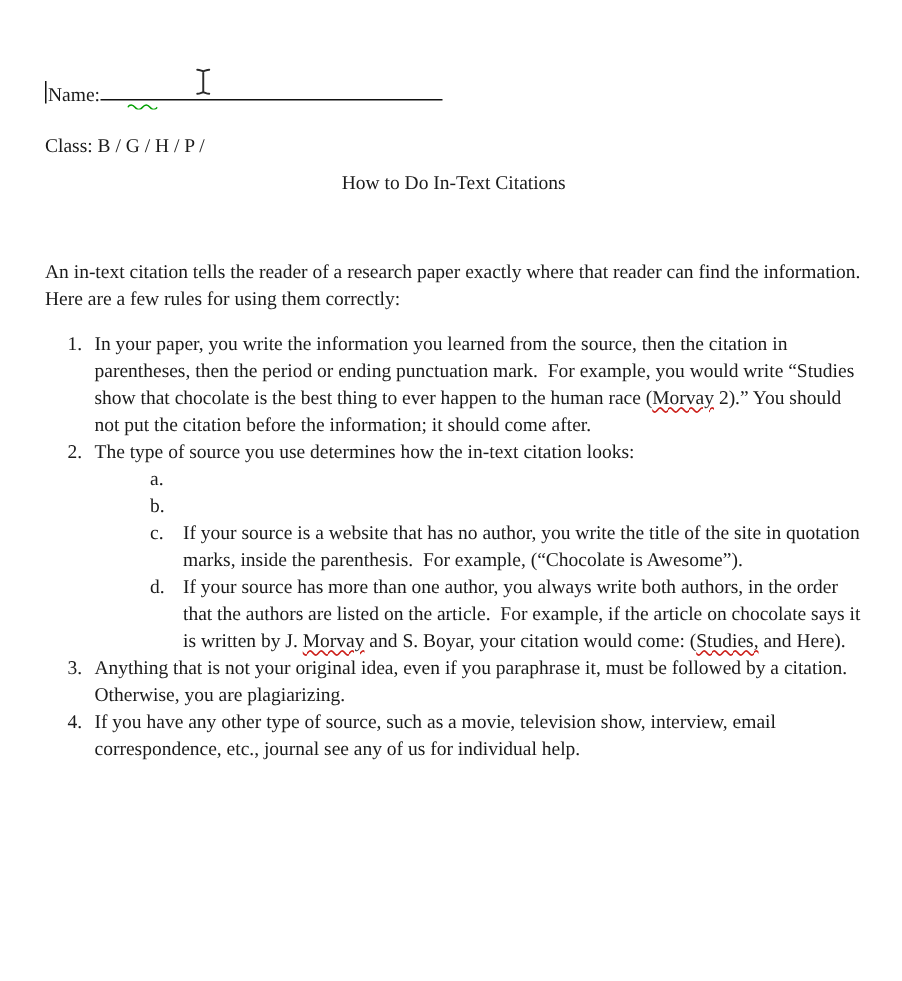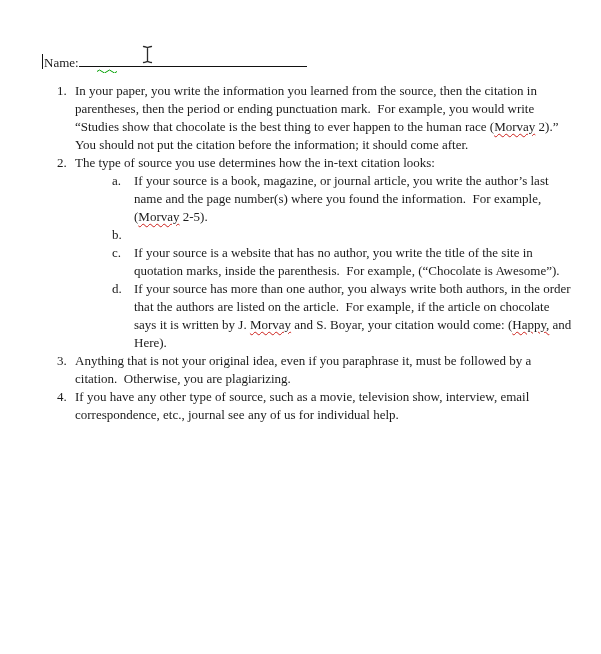--- a/index.html
+++ b/index.html
@@ -4,21 +4,21 @@
 <style>
   html, body { margin: 0; padding: 0; }
   body {
     width: 601px; height: 654px;
     background: #ffffff;
     font-family: "Liberation Serif", serif;
     font-size: 13px; line-height: 18px;
     color: #1b1b1b;
     position: relative; overflow: hidden;
   }
-  .page { padding: 52px 26px 0 30px; position: relative; margin-left: 12px; }
+  .page { padding: 52px 26px 0 30px; position: relative; }
 
   
   .name-row { position: relative; height: 18px; white-space: nowrap; }
   .caret {
     display: inline-block; width: 1px; height: 15px;
     background: #111; vertical-align: -2px; margin-right: 1px;
   }
   .name-blank {
     display: inline-block; width: 228px; height: 14px;
     border-bottom: 1px solid #111; vertical-align: baseline;
@@ -60,46 +60,48 @@
   <div class="name-row">
     <span class="caret"></span><span>Name:</span><span class="name-blank"></span>
     <svg class="grammar-squiggle" width="20" height="5" viewBox="0 0 20 5">
       <path d="M0 3.5 Q2.5 0.5 5 3.5 T10 3.5 T15 3.5 T20 3.5" stroke="#00a000" stroke-width="1" fill="none"></path>
     </svg>
     <svg class="ibeam" width="13" height="19" viewBox="0 0 13 19">
       <path d="M2.5 1.5 C4.5 1.5 5.5 2.5 6.5 2.5 C7.5 2.5 8.5 1.5 10.5 1.5 M6.5 2.5 L6.5 16.5 M2.5 17.5 C4.5 17.5 5.5 16.5 6.5 16.5 C7.5 16.5 8.5 17.5 10.5 17.5" stroke="#2b2b2b" stroke-width="1.3" fill="none" stroke-linecap="round"></path>
     </svg>
   </div>
 
+  <div class="class-row">Class: B / G / H / P /</div>
 
+  <div class="title">How to Do In-Text Citations</div>
 
+  <div class="intro">An in-text citation tells the reader of a research paper exactly where that reader can find the information.  Here are a few rules for using them correctly:</div>
 
   <div class="rules" id="rules-list">
       <div class="li">
         <span class="num">1.</span>
         <div class="li-text"><span>In your paper, you write the information you learned from the source, then the citation in parentheses, then the period or ending punctuation mark.  For example, you would write “Studies show that chocolate is the best thing to ever happen to the human race (</span><span class="sq-red">Morvay</span><span> 2).” You should not put the citation before the information; it should come after.</span></div>
       </div>
       <div class="li">
         <span class="num">2.</span>
         <div class="li-text"><span>The type of source you use determines how the in-text citation looks:</span></div>
       </div>
       <div class="li sub">
         <span class="num">a.</span>
-        <div class="li-text"><span>If your source is a book, magazine, or journal article, you write the author’s last name and the page number(s) where you found the information.  For example, (</span><span class="sq-red">Morvay</span><span> 2-5).</span></div>
       </div>
       <div class="li sub">
         <span class="num">b.</span>
       </div>
       <div class="li sub">
         <span class="num">c.</span>
         <div class="li-text"><span>If your source is a website that has no author, you write the title of the site in quotation marks, inside the parenthesis.  For example, (“Chocolate is Awesome”).</span></div>
       </div>
       <div class="li sub">
         <span class="num">d.</span>
-        <div class="li-text"><span>If your source has more than one author, you always write both authors, in the order that the authors are listed on the article.  For example, if the article on chocolate says it is written by J. </span><span class="sq-red">Morvay</span><span> and S. Boyar, your citation would come: (</span><span class="sq-red">Happy,</span><span> and Here).</span></div>
+        <div class="li-text"><span>If your source has more than one author, you always write both authors, in the order that the authors are listed on the article.  For example, if the article on chocolate says it is written by J. </span><span class="sq-red">Morvay</span><span> and S. Boyar, your citation would come: (</span><span class="sq-red">Studies,</span><span> and Here).</span></div>
       </div>
       <div class="li">
         <span class="num">3.</span>
         <div class="li-text"><span>Anything that is not your original idea, even if you paraphrase it, must be followed by a citation.  Otherwise, you are plagiarizing.</span></div>
       </div>
       <div class="li">
         <span class="num">4.</span>
         <div class="li-text"><span>If you have any other type of source, such as a movie, television show, interview, email correspondence, etc., journal see any of us for individual help.</span></div>
       </div>
     </div>

